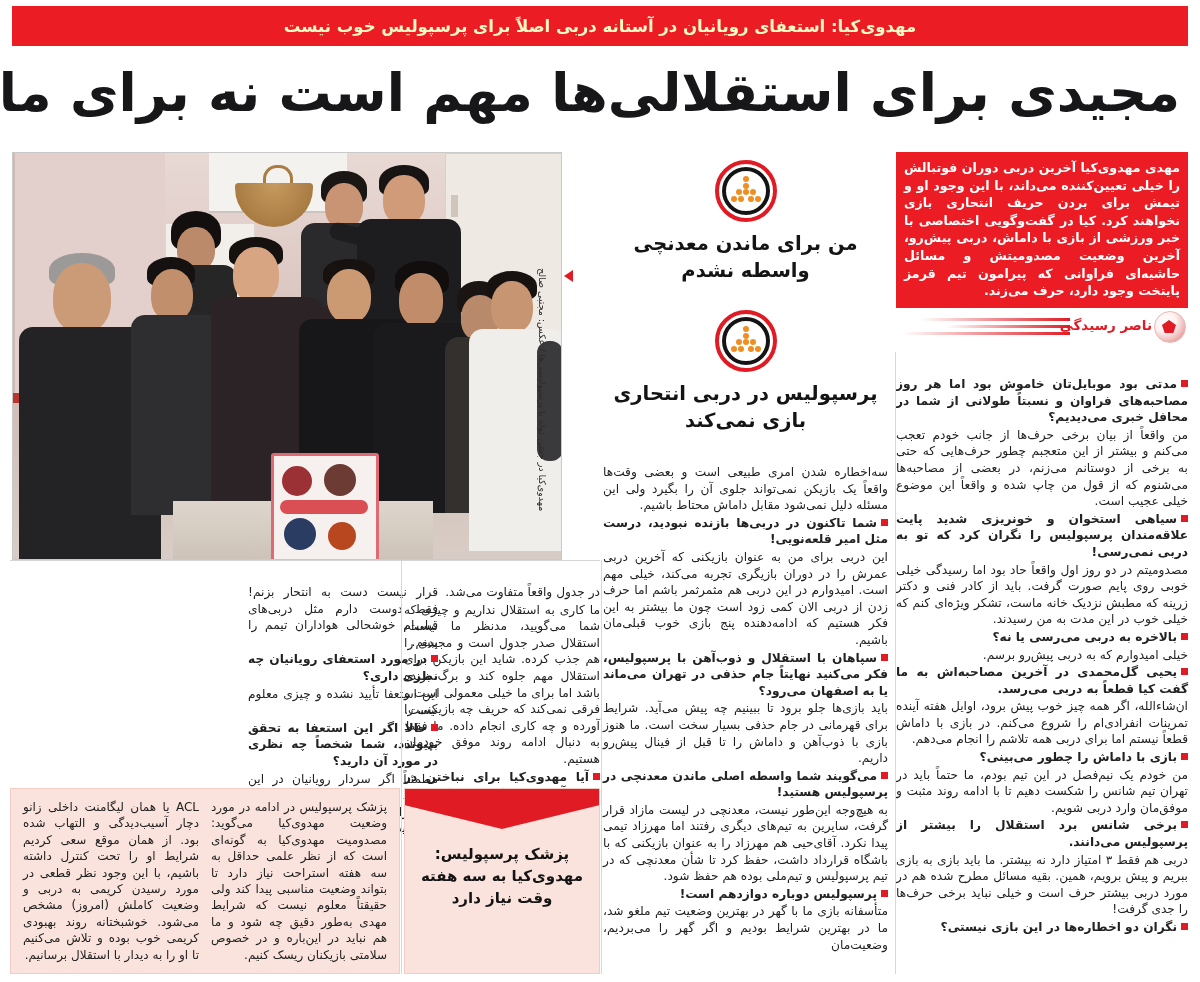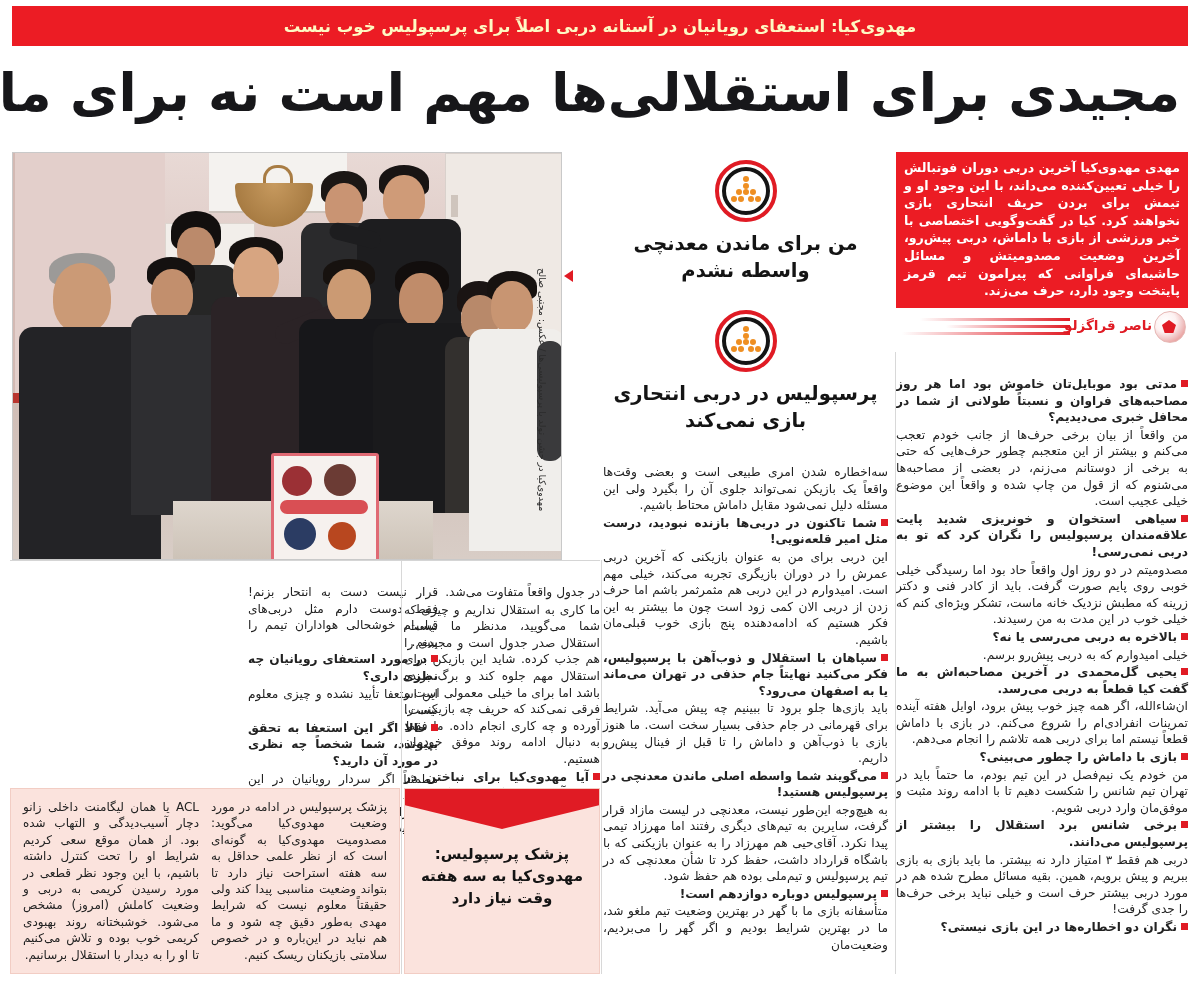--- a/index.html
+++ b/index.html
@@ -266,21 +266,21 @@
 
   <div class="intro">
     <p>مهدی مهدوی‌کیا آخرین دربی دوران فوتبالش را خیلی تعیین‌کننده می‌داند، با این وجود او و تیمش برای بردن حریف انتحاری بازی نخواهند کرد. کیا در گفت‌وگویی اختصاصی با خبر ورزشی از بازی با داماش، دربی پیش‌رو، آخرین وضعیت مصدومیتش و مسائل حاشیه‌ای فراوانی که پیرامون تیم قرمز پایتخت وجود دارد، حرف می‌زند.</p>
   </div>
 
   <div class="byline">
     <div class="ball"></div>
     <div class="streak s1"></div>
     <div class="streak s2"></div>
     <div class="streak s3"></div>
-    <div class="name">ناصر قراگزلو</div>
+    <div class="name">ناصر رسیدگی</div>
   </div>
 
   <div class="col col-right" id="col-right">
       <p class="q"><span class="bul"></span><span>مدتی بود موبایل‌تان خاموش بود اما هر روز مصاحبه‌های فراوان و نسبتاً طولانی از شما در محافل خبری می‌دیدیم؟</span></p>
       <p>من واقعاً از بیان برخی حرف‌ها از جانب خودم تعجب می‌کنم و بیشتر از این متعجبم چطور حرف‌هایی که حتی به برخی از دوستانم می‌زنم، در بعضی از مصاحبه‌ها می‌شنوم که از قول من چاپ شده و واقعاً این موضوع خیلی عجیب است.</p>
       <p class="q"><span class="bul"></span><span>سیاهی استخوان و خونریزی شدید پایت علاقه‌مندان پرسپولیس را نگران کرد که تو به دربی نمی‌رسی!</span></p>
       <p>مصدومیتم در دو روز اول واقعاً حاد بود اما رسیدگی خیلی خوبی روی پایم صورت گرفت. باید از کادر فنی و دکتر زرینه که مطبش نزدیک خانه ماست، تشکر ویژه‌ای کنم که خیلی خوب در این مدت به من رسیدند.</p>
       <p class="q"><span class="bul"></span><span>بالاخره به دربی می‌رسی یا نه؟</span></p>
       <p>خیلی امیدوارم که به دربی پیش‌رو برسم.</p>
       <p class="q"><span class="bul"></span><span>یحیی گل‌محمدی در آخرین مصاحبه‌اش به ما گفت کیا قطعاً به دربی می‌رسد.</span></p>

